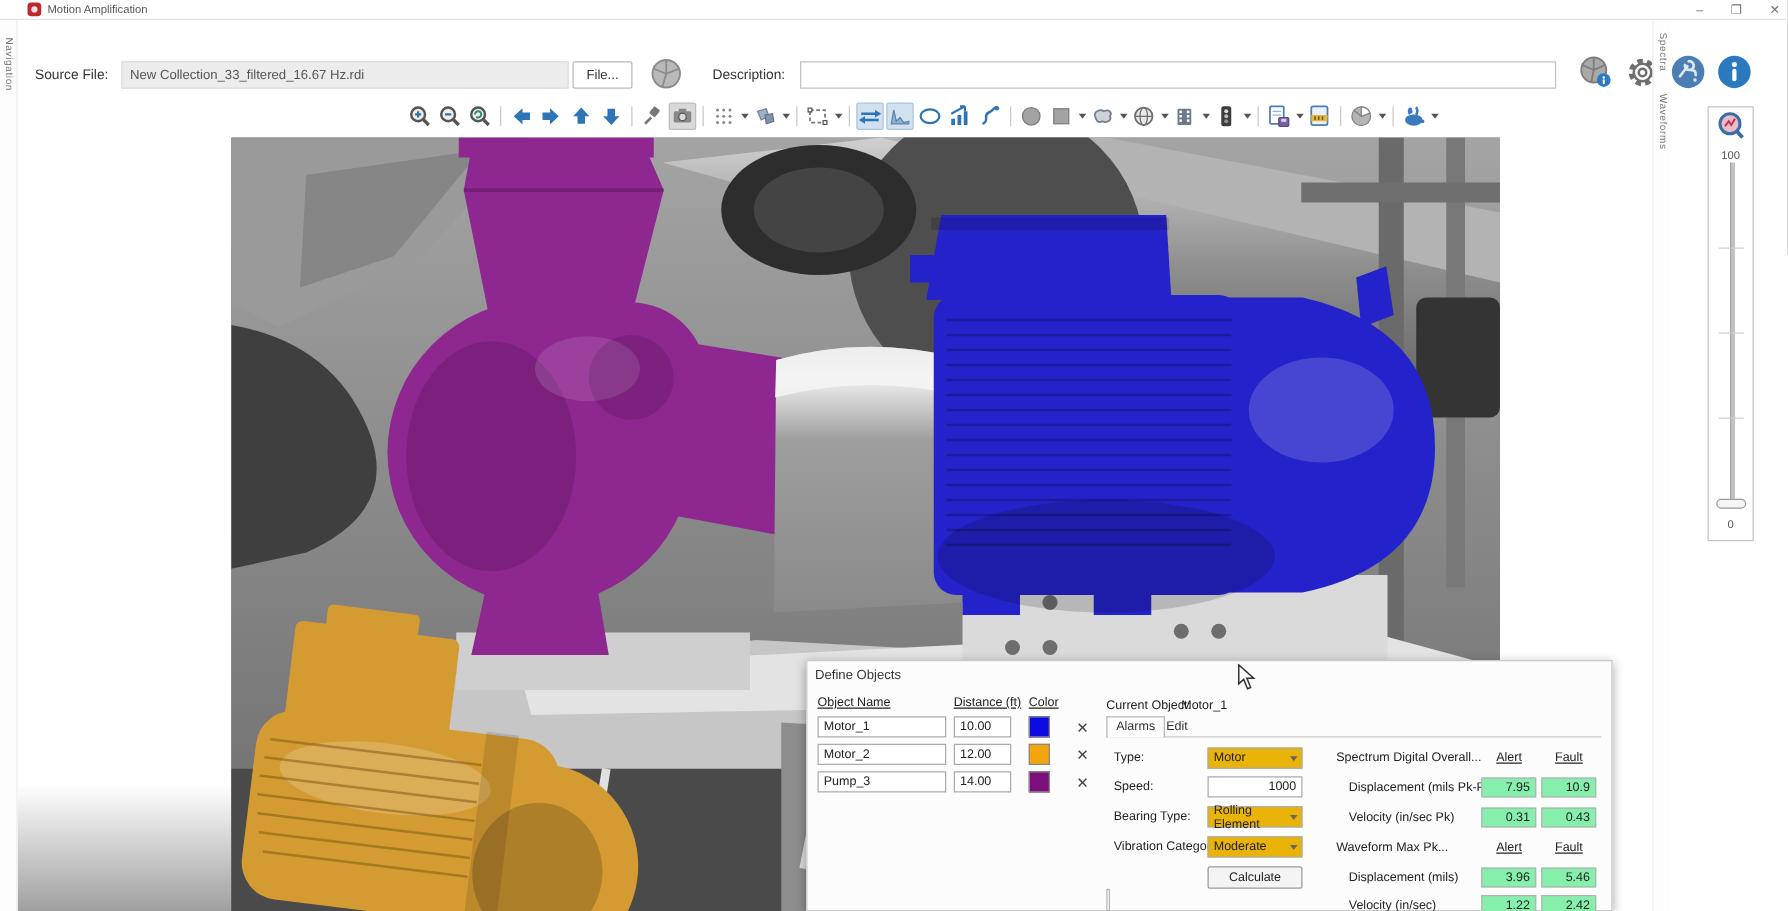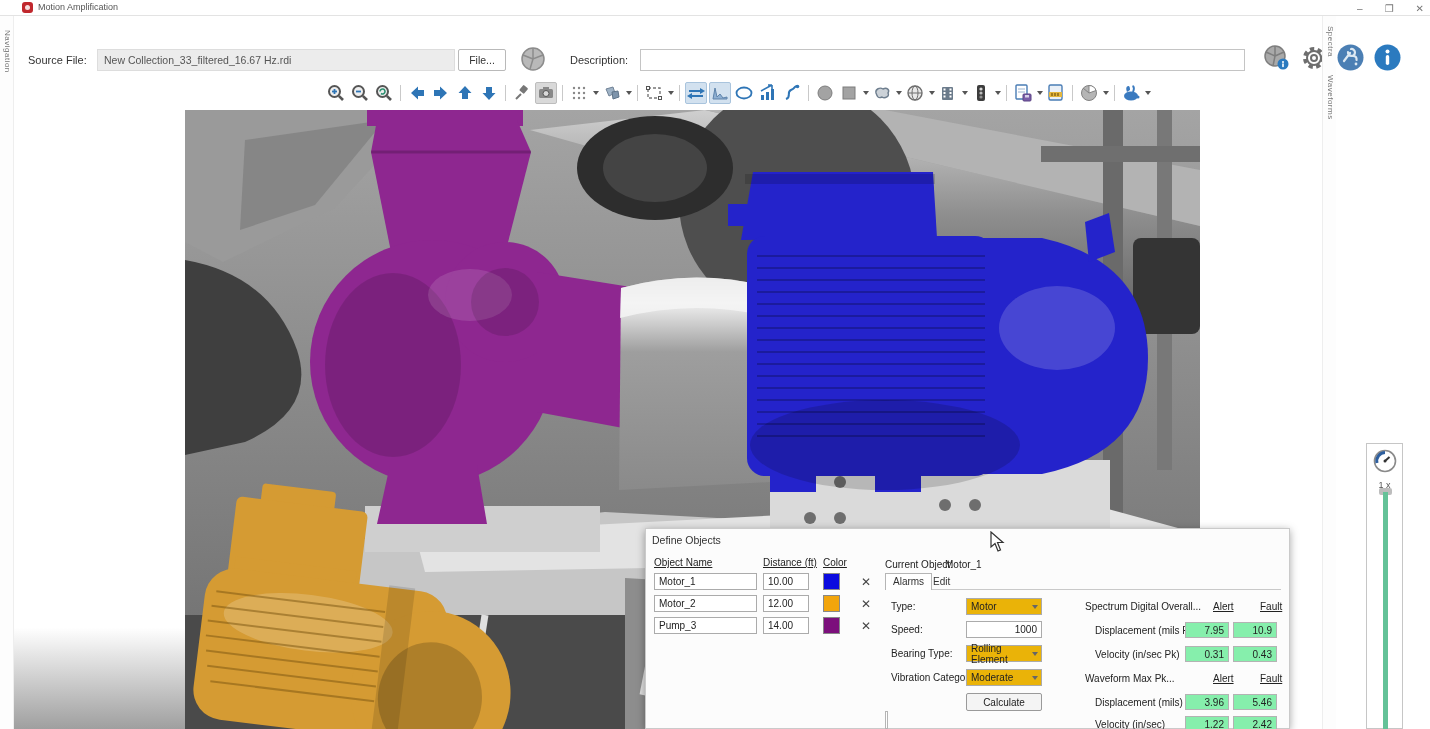--- a/index.html
+++ b/index.html
@@ -93,21 +93,21 @@
   .flabel { position:absolute; font-size:10px; color:#222; }
   .dselect { position:absolute; width:76px; height:17px; background:#eab308; border:1px solid #ababab;
     font-size:10px; display:flex; align-items:center; padding:0 14px 0 4px; }
   .dselect .sc { position:absolute; right:3px; top:6px; width:0; height:0;
     border-left:3px solid transparent; border-right:3px solid transparent; border-top:4px solid #666; }
   .dinput { position:absolute; width:76px; height:17px; background:#fff; border:1px solid #ababab;
     font-size:10px; display:flex; align-items:center; justify-content:flex-end; padding:0 4px; }
   #calcbtn { position:absolute; left:320px; top:164px; width:76px; height:18px; background:#f4f4f4;
     border:1px solid #9a9a9a; border-radius:2px; font-size:10px; display:flex; align-items:center;
     justify-content:center; color:#222; }
-  .alabel { position:absolute; font-size:10px; color:#222;margin-left:16px; }
+  .alabel { position:absolute; font-size:10px; color:#222; }
   .ahead { text-decoration:underline; }
   .vbox { position:absolute; width:44px; height:16px; background:#86efac; border:1px solid #b3b3b3;
     font-size:10px; display:flex; align-items:center; justify-content:flex-end; padding:0 4px; }
 
   #cursor { position:absolute; left:990px; top:531px; z-index:50; }
   #caret-mark { position:absolute; left:885px; top:711px; width:3px; height:18px; background:#fff;
     border:1px solid #b5b5b5; z-index:40; }
 </style>
 </head>
 <body>
@@ -512,34 +512,37 @@
             <line x1="20" y1="540" x2="195" y2="540"></line>
           <line x1="22" y1="555" x2="195" y2="555"></line>
             <line x1="25" y1="570" x2="195" y2="570"></line>
           <line x1="30" y1="585" x2="195" y2="585"></line>
         </g>
         <rect x="196" y="468" width="26" height="150" fill="#000" opacity="0.12"></rect>
       </g>
     </svg>
   </div>
 
-
-  <div class="rpanel" id="spd-panel">
-    <div style="text-align:center;margin-top:4px">
-      <svg width="26" height="26">
-          <circle cx="13" cy="13" r="10.5" fill="#fff" stroke="#8a8a8a" stroke-width="1.6"></circle>
-          <path d="M5 15 A8.5 8.5 0 0 1 13 4.5" fill="none" stroke="#2e5f9e" stroke-width="3"></path>
-          <line x1="13" y1="13" x2="17.5" y2="9" stroke="#333" stroke-width="2"></line>
-          <circle cx="13" cy="13" r="1.5" fill="#333"></circle>
+  <div class="rpanel" id="amp-panel">
+    <div style="text-align:center;margin-top:3px">
+      <svg width="26" height="24">
+          <circle cx="12" cy="10" r="8" fill="#e8bcc8" stroke="#3a6ea5" stroke-width="2.4"></circle>
+          <path d="M8 12 L11 8 L13 11 L16 6" fill="none" stroke="#c03050" stroke-width="1.6"></path>
+          <line x1="17.5" y1="16" x2="22" y2="21" stroke="#3a6ea5" stroke-width="3"></line>
         </svg>
     </div>
-    <div class="rp-label" style="margin-top:2px">1 x</div>
-    <div id="green-handle"></div>
-    <div id="green-track"></div>
-  </div>
+    <div class="rp-label" style="margin-top:1px">100</div>
+    <div class="slider-track" style="top:44px;height:270px"></div>
+    <div class="slider-tick" style="top:112px"></div>
+    <div class="slider-tick" style="top:180px"></div>
+    <div class="slider-tick" style="top:248px"></div>
+    <div class="slider-handle" style="top:313px"></div>
+    <div class="rp-label" style="position:absolute;left:0;right:0;top:328px">0</div>
+  </div>
+
 
   <div id="dlg">
     <div class="dtitle">Define Objects</div>
 
     <span class="col-h" style="left:8px;top:28px">Object Name</span>
     <span class="col-h" style="left:117px;top:28px">Distance (ft)</span>
     <span class="col-h" style="left:177px;top:28px">Color</span>
 
     <div class="cell-input" style="left:8px;top:44px">Motor_1</div>
     <div class="cell-input cell-dist" style="left:117px;top:44px">10.00</div>

